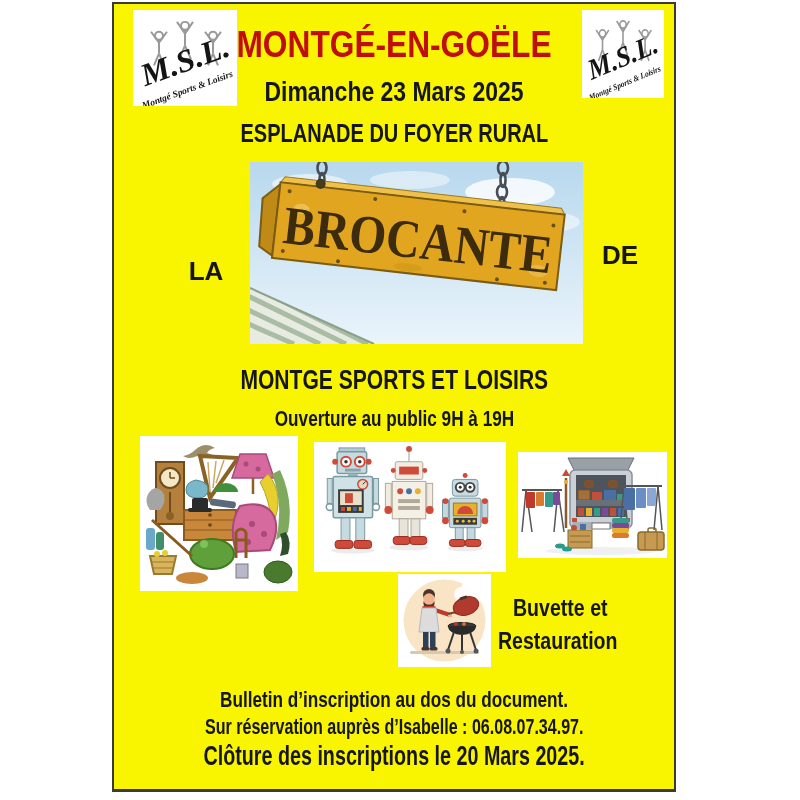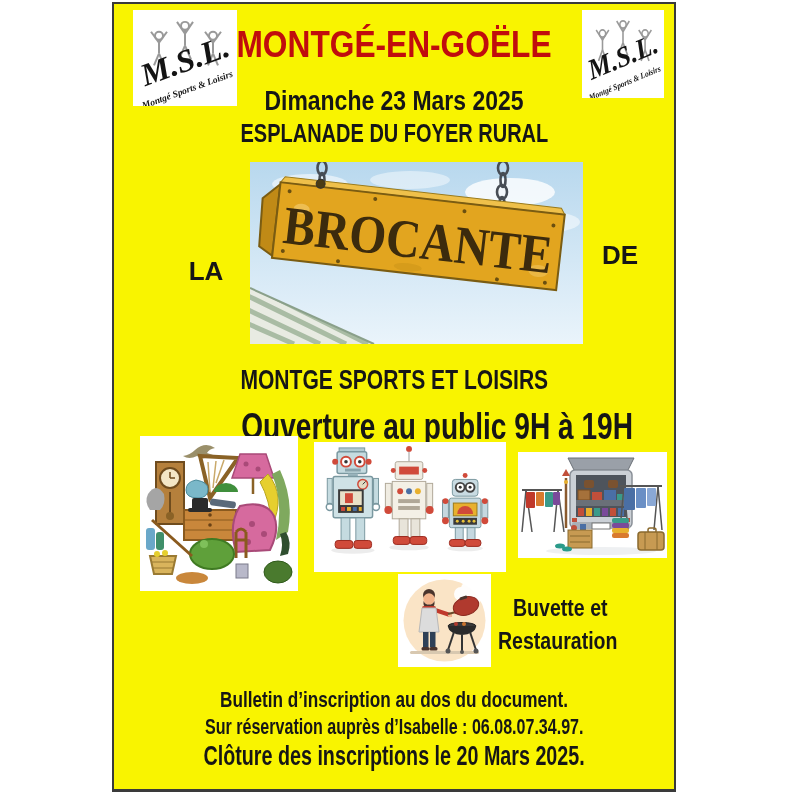--- a/index.html
+++ b/index.html
@@ -79,21 +79,21 @@
           <line x1="80" y1="44" x2="75" y2="56"></line>
             <line x1="80" y1="44" x2="85" y2="56"></line>
         </g>
         <text x="52" y="62" transform="rotate(-20 52 52)" text-anchor="middle" font-family="'Liberation Serif',serif" font-style="italic" font-weight="bold" font-size="32" fill="#141414" textLength="92" lengthAdjust="spacingAndGlyphs">M.S.L.</text>
         <text x="52" y="84" transform="rotate(-20 52 74)" text-anchor="middle" font-family="'Liberation Serif',serif" font-style="italic" font-weight="bold" font-size="9.5" fill="#141414" textLength="96" lengthAdjust="spacingAndGlyphs">Montgé Sports &amp; Loisirs</text>
       </svg>
     </div>
 
     <div class="tline red sq88" style="top:20px;font-size:36px;">
       <span>MONTGÉ-EN-GOËLE</span></div>
-    <div class="tline sq82" style="top:72px;font-size:28px;margin-top:9px;">
+    <div class="tline sq82" style="top:72px;font-size:28px;">
       <span>Dimanche 23 Mars 2025</span></div>
     <div class="tline sq80" style="top:115px;font-size:25px;">
       <span>ESPLANADE DU FOYER RURAL</span></div>
 
     <div class="sidelabel" style="left:60px;top:252px;width:64px;">LA</div>
     <div class="sidelabel" style="left:474px;top:236px;width:64px;text-align:center;">DE</div>
 
     <div class="imgbox" style="left:136px;top:158px;width:333px;height:182px;">
       <svg viewBox="0 0 333 182" preserveAspectRatio="none">
         <defs>
@@ -150,21 +150,21 @@
               <circle cx="90" cy="108" r="2"></circle>
           </g>
           <circle cx="64" cy="33" r="4.5" fill="#4a3c14" stroke="#2f2f2f"></circle>
           <text x="167" y="96" text-anchor="middle" font-family="'Liberation Serif',serif" font-weight="bold" font-size="54" fill="#3C2B0D" textLength="270" lengthAdjust="spacingAndGlyphs">BROCANTE</text>
         </g>
       </svg>
     </div>
 
     <div class="tline sq78" style="top:361px;font-size:27px;">
       <span>MONTGE SPORTS ET LOISIRS</span></div>
-    <div class="tline sq78" style="top:402px;font-size:36px;padding-left:43px;">
+    <div class="tline sq78" style="top:402px;font-size:22px;">
       <span>Ouverture au public 9H à 19H</span></div>
 
     <div class="imgbox" style="left:26px;top:432px;width:158px;height:155px;">
       <svg viewBox="0 0 158 155">
         <rect width="158" height="155" fill="#ffffff"></rect>
         <path d="M55,14 q10,-9 20,-2 q-6,1 -8,5 l6,2 q-9,6 -16,1 q-8,4 -14,0 q7,-1 12,-6 z" fill="#9a8f6a"></path>
         <g>
           <path d="M60,20 L98,22 L70,62 Z" fill="none" stroke="#8a6226" stroke-width="4"></path>
           <path d="M68,26 L70,56 M76,25 L73,52 M84,24 L76,47" stroke="#c9a96a" stroke-width="1.5"></path>
         </g>

